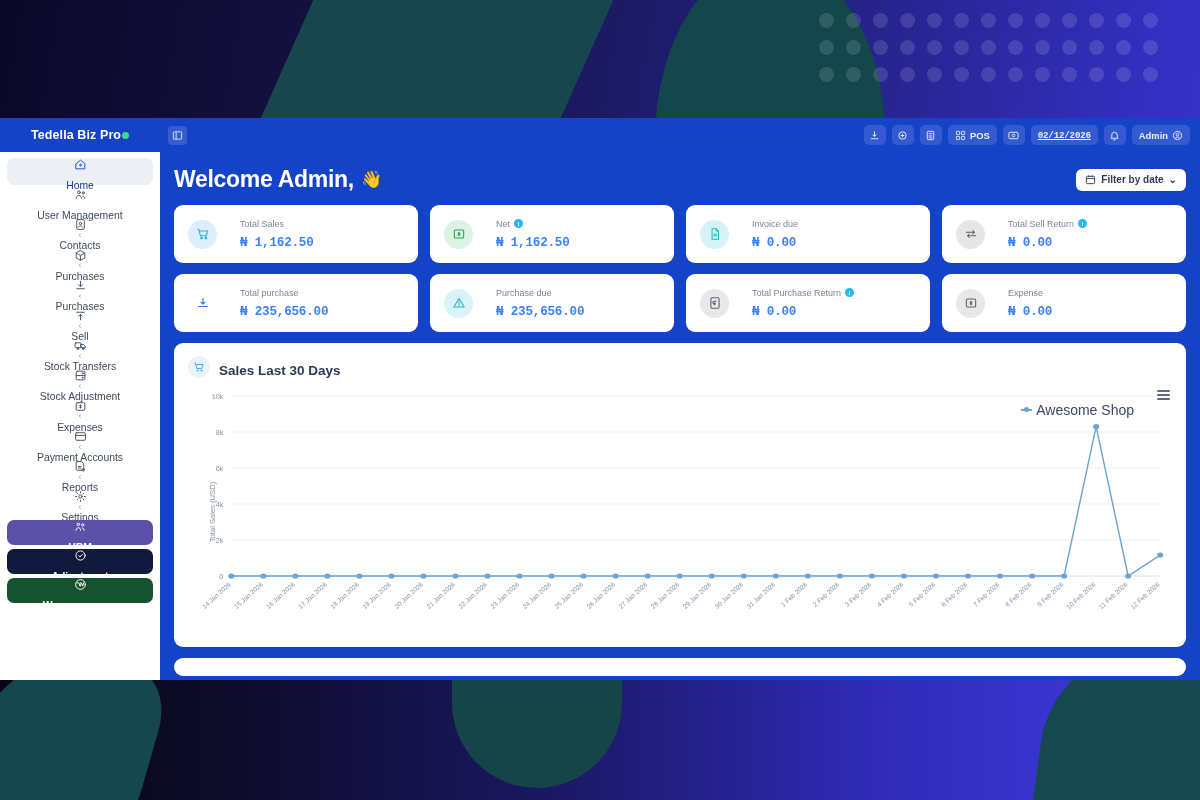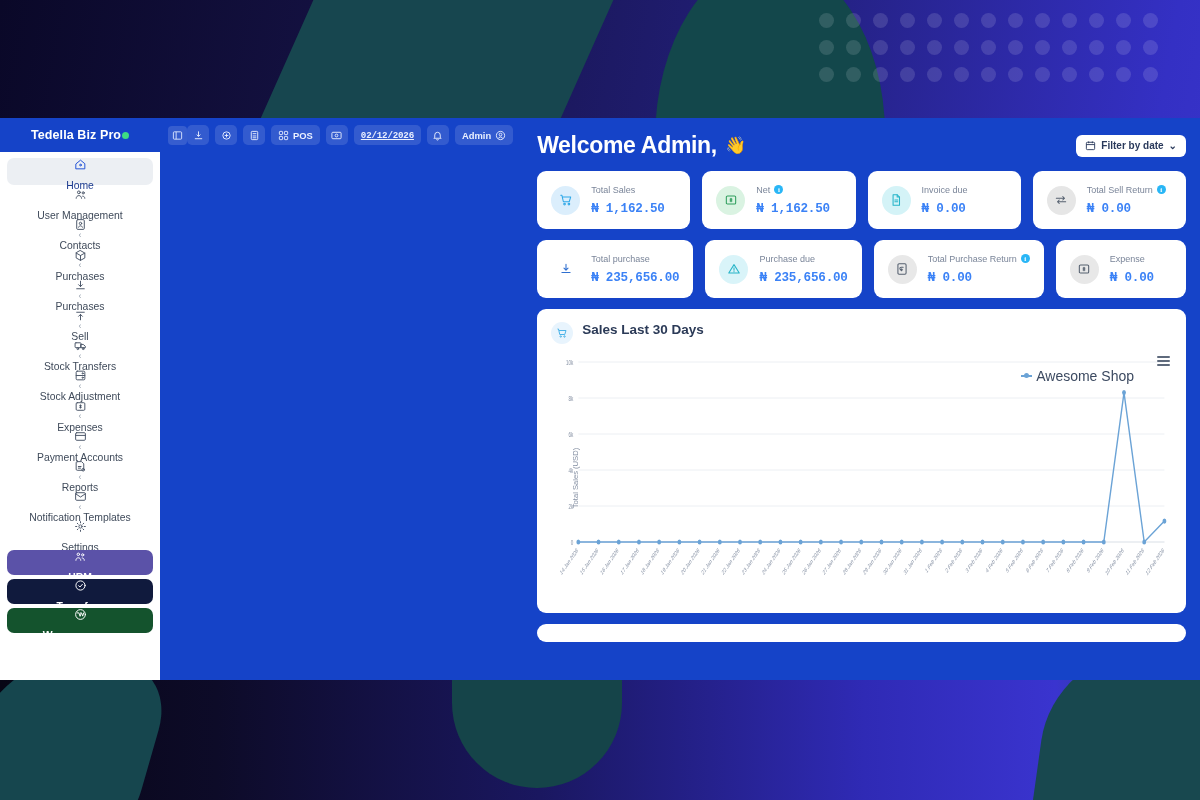--- a/index.html
+++ b/index.html
@@ -77,21 +77,21 @@
   .nav-item .chev { font-size: 9px; color: #9aa3b0; }
   .nav-item.active { background: #eceff3; color: #1b3a8f; }
   .nav-item.active .ico { color: #2151d6; }
   .nav-item.pill { color: #fff; font-weight: bold; height: 25px; margin-bottom: 4px; }
   .nav-item.pill .ico { color: #fff; }
   .pill-hrm { background: #5b52a8; }
   .pill-ess { background: #101a3d; }
   .pill-woo { background: #14532d; }
 
   
-  .main { flex: 1; background: #1543c8; display: flex; flex-direction: row; min-width: 0; }
+  .main { flex: 1; background: #1543c8; display: flex; flex-direction: column; min-width: 0; }
 
   .topbar { height: 34px; display: flex; align-items: center; padding: 0 10px 0 8px; }
   .tb-toggle {
     width: 19px; height: 19px; border-radius: 4px; background: rgba(255,255,255,.14);
     display: flex; align-items: center; justify-content: center; color: #dce6ff;
   }
   .tb-right { margin-left: auto; display: flex; align-items: center; gap: 6px; }
   .tb-btn {
     height: 20px; border-radius: 5px; background: rgba(255,255,255,.13);
     display: flex; align-items: center; justify-content: center; gap: 4px;
@@ -109,39 +109,39 @@
   .filter-btn {
     margin-left: auto; background: #fff; color: #2a3a5c;
     border-radius: 6px; height: 22px; padding: 0 9px;
     display: flex; align-items: center; gap: 5px; font-size: 10px; font-weight: bold;
   }
   .filter-btn svg { width: 11px; height: 11px; }
 
   .cards { display: grid; grid-template-columns: repeat(4, 1fr); gap: 12px; margin-bottom: 11px; }
   .card {
     background: #fff; border-radius: 9px; height: 58px;
-    display: flex; align-items: center; gap: 11px; padding: 0 14px;
+    display: flex; align-items: center; gap: 23px; padding: 0 14px;
   }
   .card-ico {
     width: 29px; height: 29px; flex: 0 0 29px; border-radius: 50%;
     display: flex; align-items: center; justify-content: center;
   }
   .card-ico svg { width: 14px; height: 14px; display: block; }
   .card-txt { min-width: 0; }
   .card-label { font-size: 9px; color: #7a8599; margin-bottom: 3px; display: flex; align-items: center; gap: 4px; white-space: nowrap; }
   .info-i {
     width: 9px; height: 9px; border-radius: 50%; background: #29b6f6; color: #fff;
     font-size: 7px; font-weight: bold; display: inline-flex; align-items: center; justify-content: center;
     font-family: "Liberation Serif", serif;
   }
   .card-value { font-family: "Liberation Mono", monospace; font-size: 12.6px; font-weight: bold; color: #3b82f6; letter-spacing: -.2px; white-space: nowrap; }
 
   
   .panel { background: #fff; border-radius: 9px; padding: 13px 14px 9px 14px; }
-  .panel-head { display: flex; align-items: flex-start; gap: 9px; margin-bottom: 8px; }
+  .panel-head { display: flex; align-items: flex-end; gap: 9px; margin-bottom: 8px; }
   .panel-ico {
     width: 22px; height: 22px; border-radius: 50%; background: #e8f4fd;
     display: flex; align-items: center; justify-content: center; color: #4ab3e8;
   }
   .panel-ico svg { width: 12px; height: 12px; }
   .panel-title { font-size: 13.5px; font-weight: bold; color: #2b3a57; }
 
   .chart-wrap { position: relative; height: 252px; }
   .chart-menu { position: absolute; right: 2px; top: 4px; width: 13px; color: #6d7a8c; z-index: 4; }
   .chart-menu .bar { height: 1.6px; background: #5e6a7c; margin-bottom: 2.4px; border-radius: 1px; }
@@ -349,29 +349,20 @@
               <path d="M8 12h5M8 15h4"></path>
               <circle cx="17" cy="18" r="2.4"></circle>
             </svg>
           </span>
           <span class="lbl">Reports</span>
           <span class="chev">‹</span>
         </div>
         <div class="nav-item">
           <span class="ico">
             <svg viewBox="0 0 24 24" fill="none" stroke="currentColor" stroke-width="1.8" stroke-linecap="round" stroke-linejoin="round">
-              <rect x="3" y="5" width="18" height="14" rx="2"></rect>
-              <path d="M3 7l9 6 9-6"></path>
-            </svg>
-          </span>
-          <span class="lbl">Notification Templates</span>
-        </div>
-        <div class="nav-item">
-          <span class="ico">
-            <svg viewBox="0 0 24 24" fill="none" stroke="currentColor" stroke-width="1.8" stroke-linecap="round" stroke-linejoin="round">
               <circle cx="12" cy="12" r="3"></circle>
               <path d="M12 3v2.2M12 18.8V21M21 12h-2.2M5.2 12H3M18 6l-1.6 1.6M7.6 16.4L6 18M18 18l-1.6-1.6M7.6 7.6L6 6"></path>
             </svg>
           </span>
           <span class="lbl">Settings</span>
           <span class="chev">‹</span>
         </div>
         <div class="nav-item pill pill-hrm">
           <span class="ico">
             <svg viewBox="0 0 24 24" fill="none" stroke="currentColor" stroke-width="1.8" stroke-linecap="round" stroke-linejoin="round">
@@ -383,21 +374,21 @@
           </span>
           <span class="lbl">HRM</span>
         </div>
         <div class="nav-item pill pill-ess">
           <span class="ico">
             <svg viewBox="0 0 24 24" fill="none" stroke="currentColor" stroke-width="1.8" stroke-linecap="round" stroke-linejoin="round">
               <circle cx="12" cy="12" r="8.5"></circle>
               <path d="M8.5 12.3l2.5 2.5 4.5-5"></path>
             </svg>
           </span>
-          <span class="lbl">Transfers</span>
+          <span class="lbl">Adjustment</span>
         </div>
         <div class="nav-item pill pill-woo">
           <span class="ico">
             <svg viewBox="0 0 24 24" fill="none" stroke="currentColor" stroke-width="1.8" stroke-linecap="round" stroke-linejoin="round">
               <circle cx="12" cy="12" r="9"></circle>
               <path d="M6 9h3l2.2 6.4L13 10.6 11.6 9H14l2 6 2-6"></path>
             </svg>
           </span>
           <span class="lbl">Woocommerce</span>
         </div>

